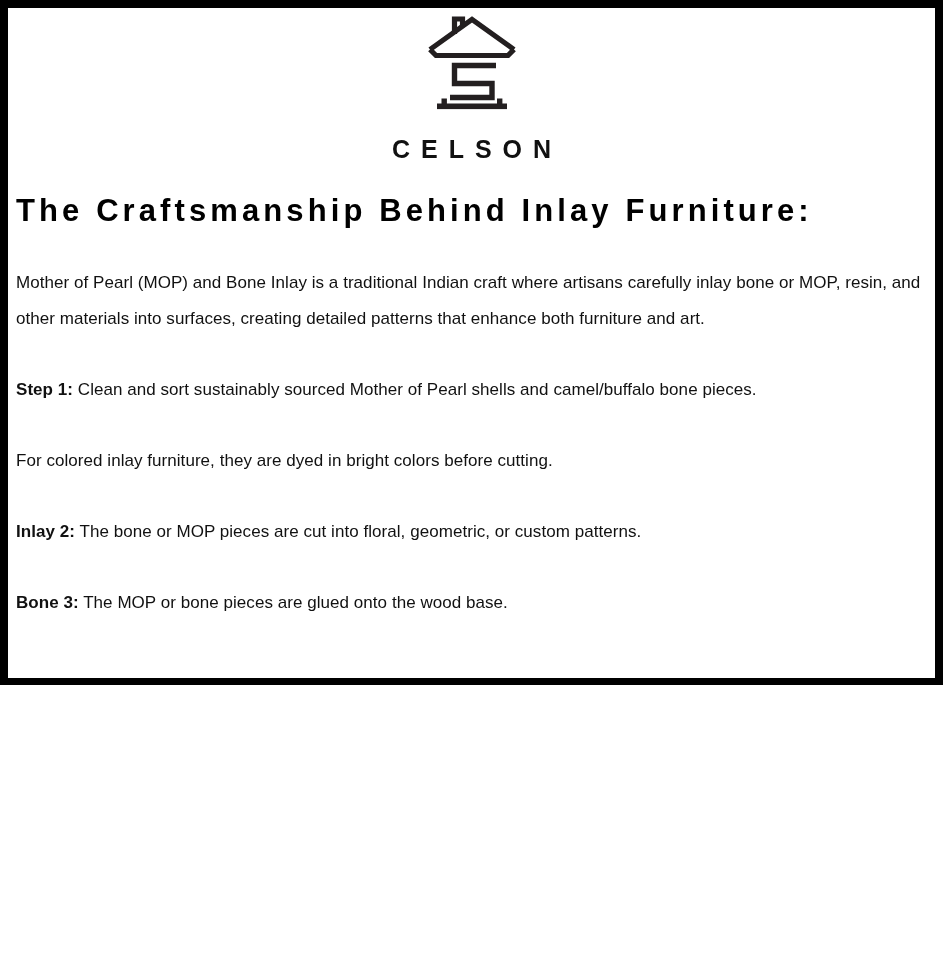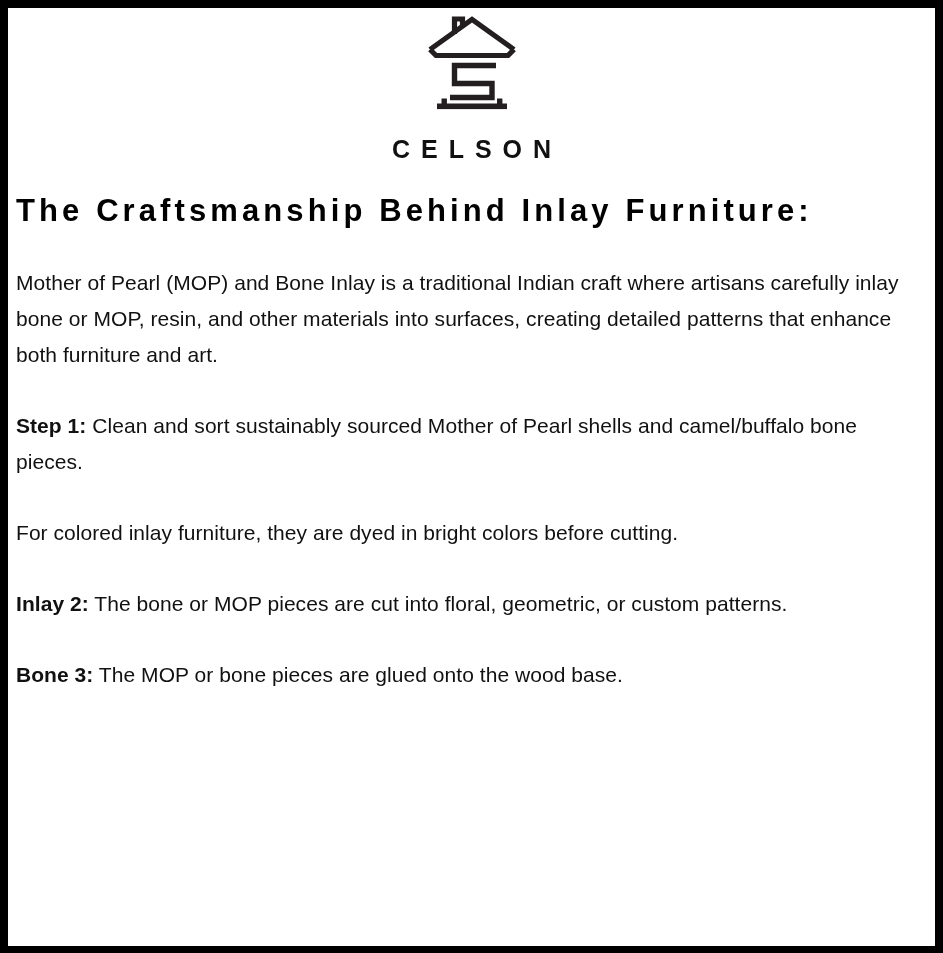--- a/index.html
+++ b/index.html
@@ -9,21 +9,21 @@
     background: #ffffff;
   }
   body {
     font-family: "Liberation Sans", "DejaVu Sans", sans-serif;
     -webkit-font-smoothing: antialiased;
   }
 
   #page {
     position: relative;
     width: 943px;
-    height: 953px;
+    height: 685px;
     background: #ffffff;
     box-sizing: border-box;
     border-top: 8px solid #000000;
     border-left: 8px solid #000000;
     border-right: 8px solid #000000;
     border-bottom: 7px solid #000000;
     overflow: hidden;
   }
 
   
@@ -61,21 +61,21 @@
     letter-spacing: 4.1px;
     color: #000000;
     margin: 28px 0 0 0;
     line-height: 1.2;
     white-space: nowrap;
   }
 
   .para {
     font-family: "Liberation Sans Narrow", "Liberation Sans", "DejaVu Sans Condensed", "DejaVu Sans", sans-serif;
     font-stretch: condensed;
-    font-size: 21px;
+    font-size: 17px;
     line-height: 36px;
     color: #111111;
     margin: 0;
     letter-spacing: 0.05px;
   }
   .para b {
     font-weight: 700;
   }
   .para .thin-colon {
     font-weight: 400;

